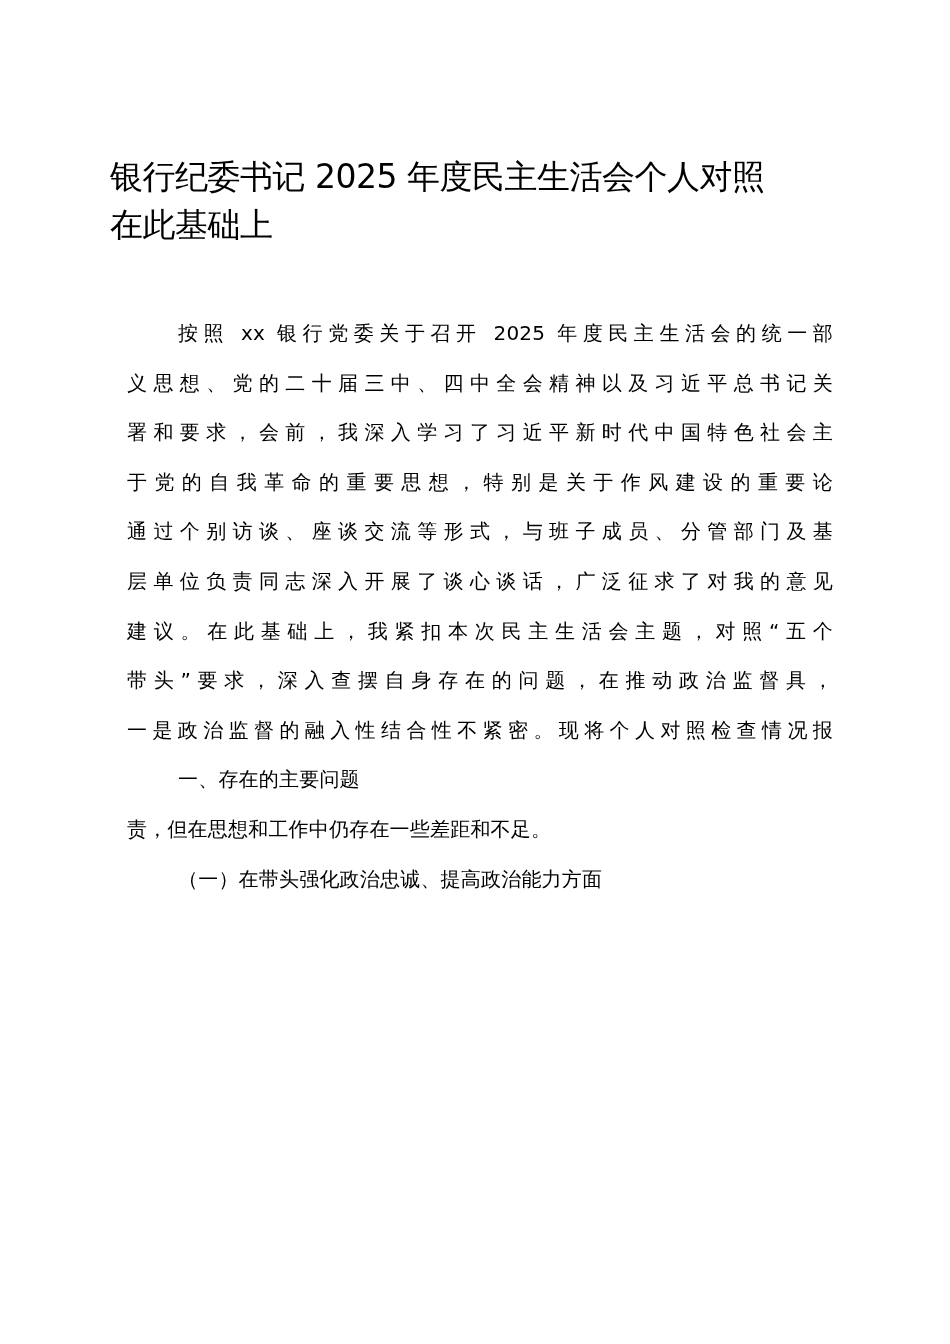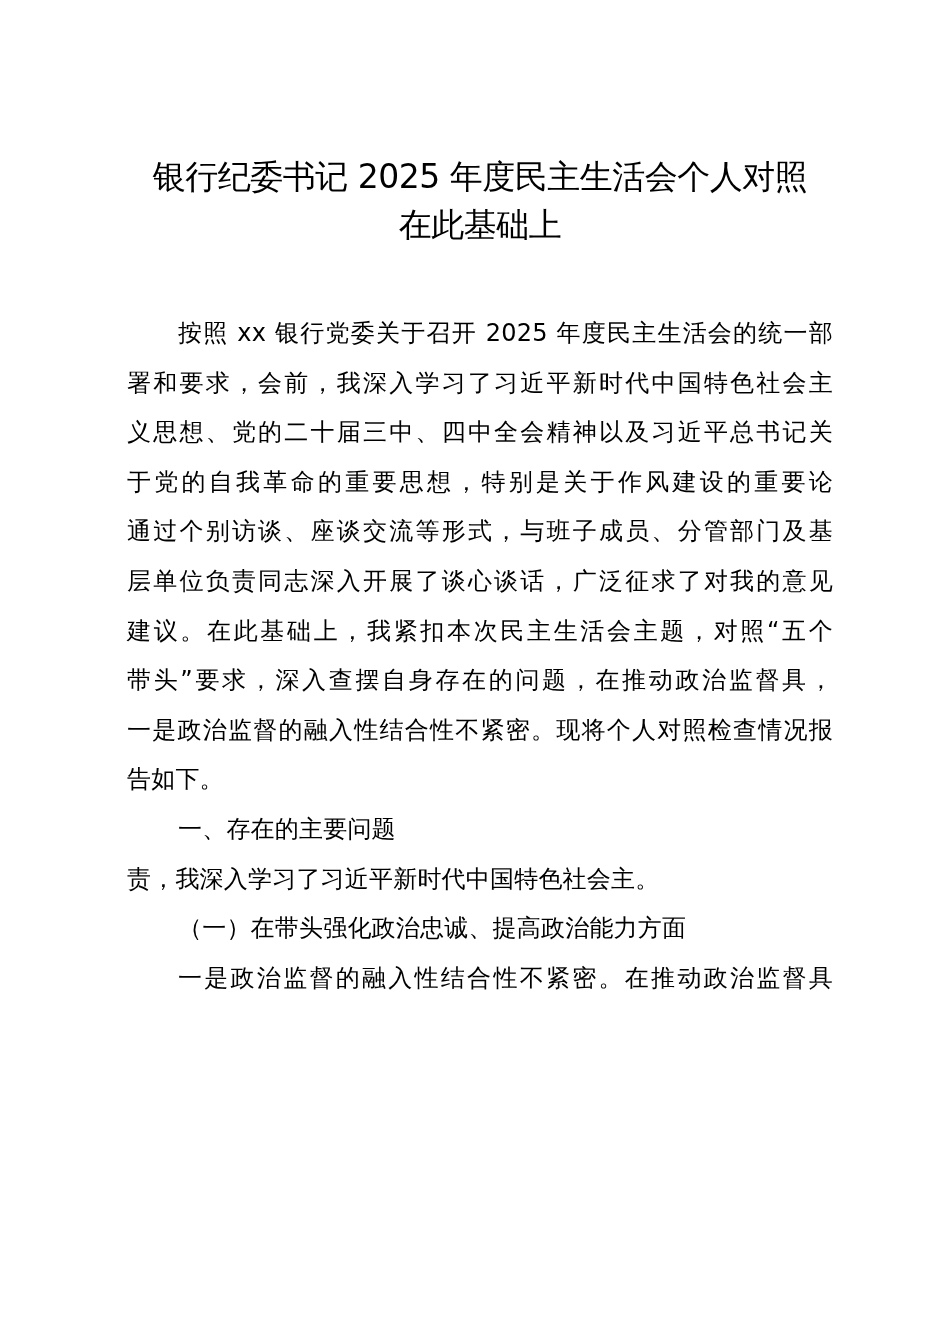--- a/index.html
+++ b/index.html
@@ -21,39 +21,39 @@
       top: 0;
       width: 950px;
       height: 1344px;
       background: #ffffff;
     }
     .title {
       position: absolute;
       left: 110px;
       width: 740px;
       top: 153px;
-      text-align: center;
+      text-align: left;
       font-size: 33px;
       line-height: 48px;
       letter-spacing: -0.5px;
       margin: 0;
       font-weight: normal;
     }
     .body-text {
       position: absolute;
       left: 127px;
       width: 706px;
       top: 309px;
       margin: 0;
     }
     .line {
       display: block;
       height: 49.6px;
       line-height: 49.6px;
-      font-size: 24px;
+      font-size: 20px;
       white-space: nowrap;
       letter-spacing: 0.2px;
       text-align: justify;
       text-align-last: justify;
     }
     .line.last {
       text-align-last: left;
     }
     .line.indent {
       padding-left: 51px;
@@ -63,27 +63,25 @@
 <body>
 
 <div class="page">
   <h1 class="title">
     <span style="display:block">银行纪委书记 2025 年度民主生活会个人对照</span>
     <span style="display:block">在此基础上</span>
   </h1>
 
   <div class="body-text">
     <span class="line indent">按照 xx 银行党委关于召开 2025 年度民主生活会的统一部</span>
+    <span class="line">义思想、党的二十届三中、四中全会精神以及习近平总书记关</span>
     <span class="line">署和要求，会前，我深入学习了习近平新时代中国特色社会主</span>
-    <span class="line">义思想、党的二十届三中、四中全会精神以及习近平总书记关</span>
     <span class="line">于党的自我革命的重要思想，特别是关于作风建设的重要论</span>
     <span class="line">通过个别访谈、座谈交流等形式，与班子成员、分管部门及基</span>
     <span class="line">层单位负责同志深入开展了谈心谈话，广泛征求了对我的意见</span>
     <span class="line">建议。在此基础上，我紧扣本次民主生活会主题，对照“五个</span>
     <span class="line">带头”要求，深入查摆自身存在的问题，在推动政治监督具，</span>
     <span class="line">一是政治监督的融入性结合性不紧密。现将个人对照检查情况报</span>
-    <span class="line last">告如下。</span>
     <span class="line indent last">一、存在的主要问题</span>
-    <span class="line last">责，我深入学习了习近平新时代中国特色社会主。</span>
+    <span class="line last">责，但在思想和工作中仍存在一些差距和不足。</span>
     <span class="line indent last">（一）在带头强化政治忠诚、提高政治能力方面</span>
-    <span class="line indent">一是政治监督的融入性结合性不紧密。在推动政治监督具</span>
   </div>
 </div>
 
 </body></html>

